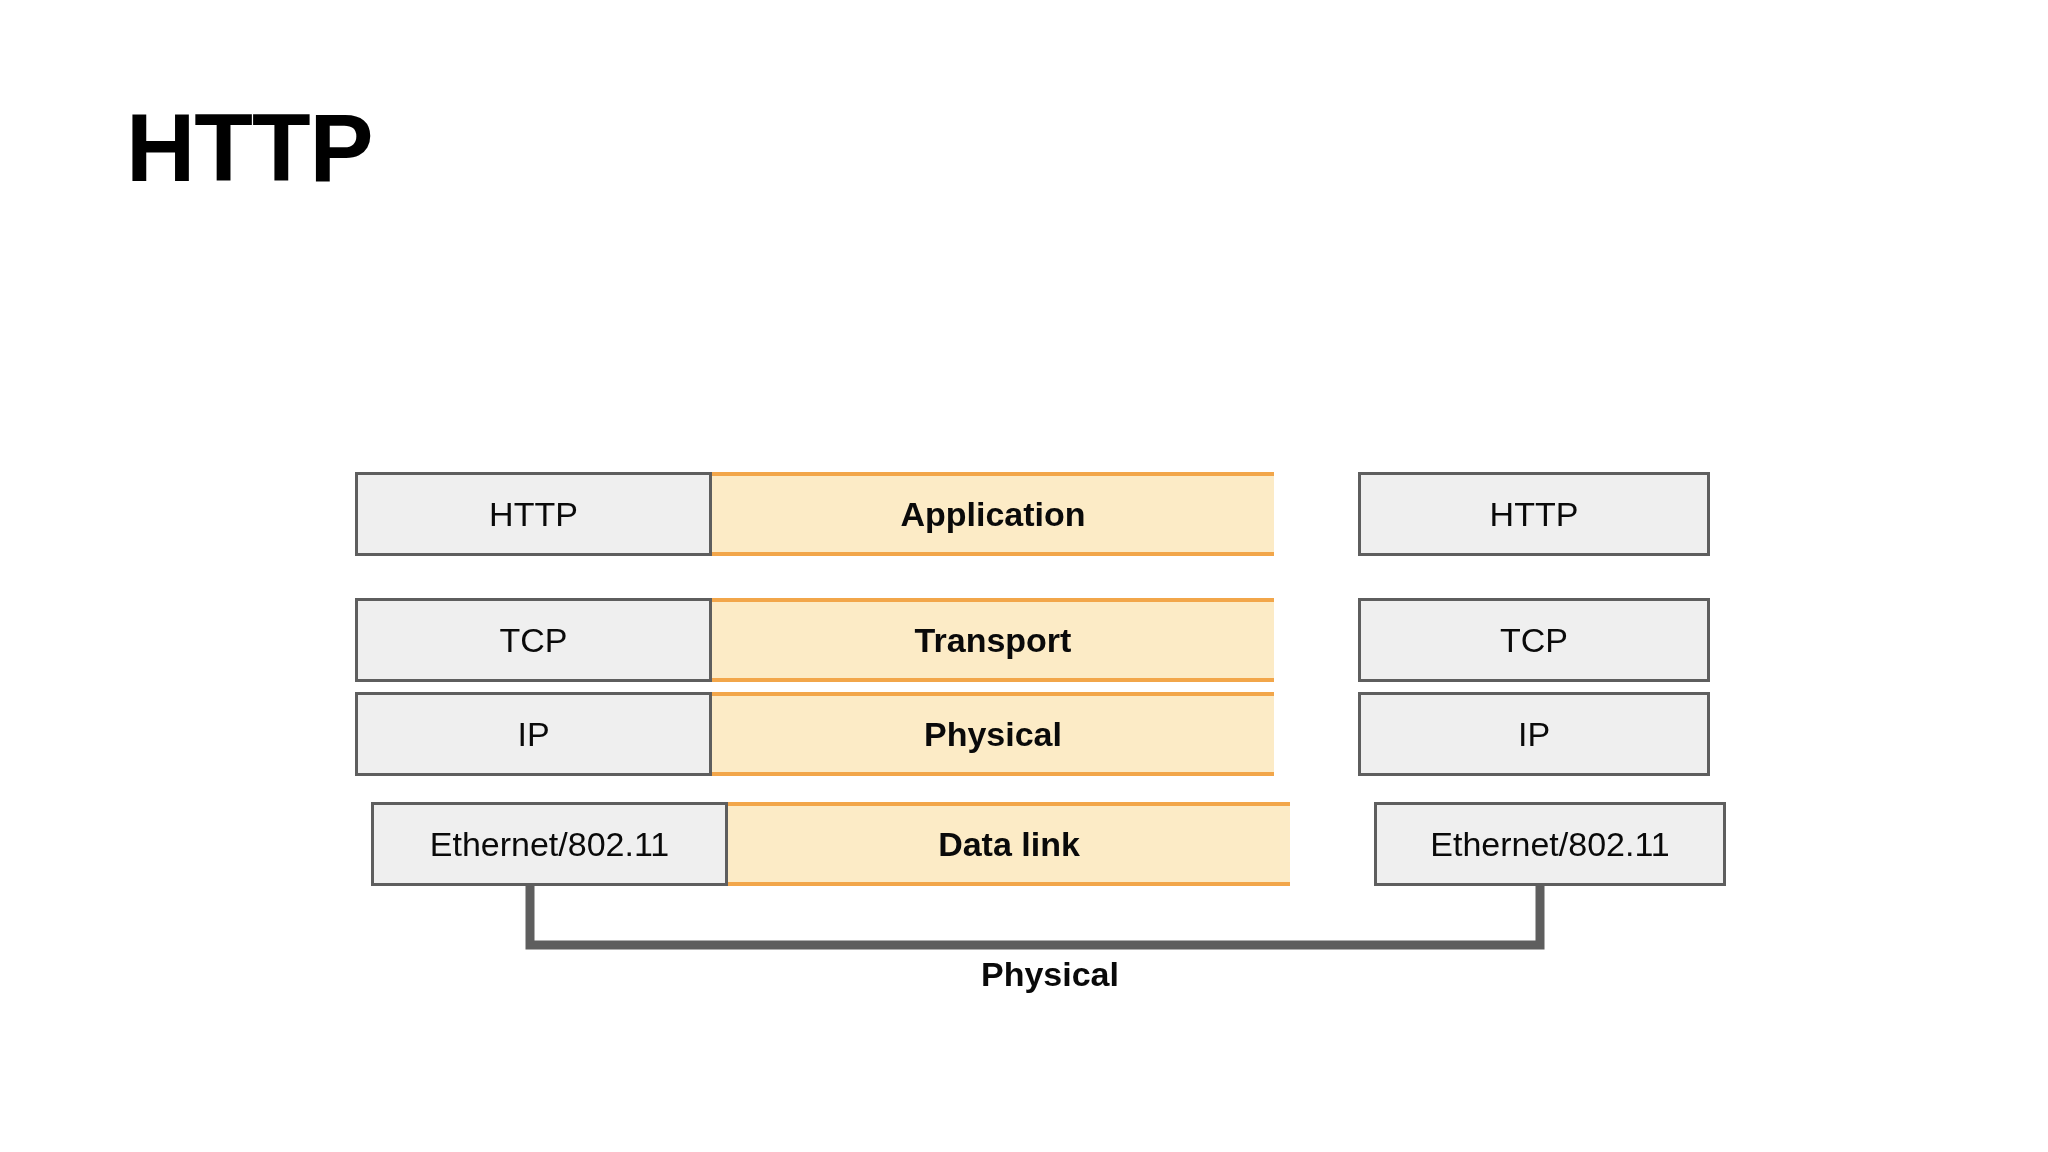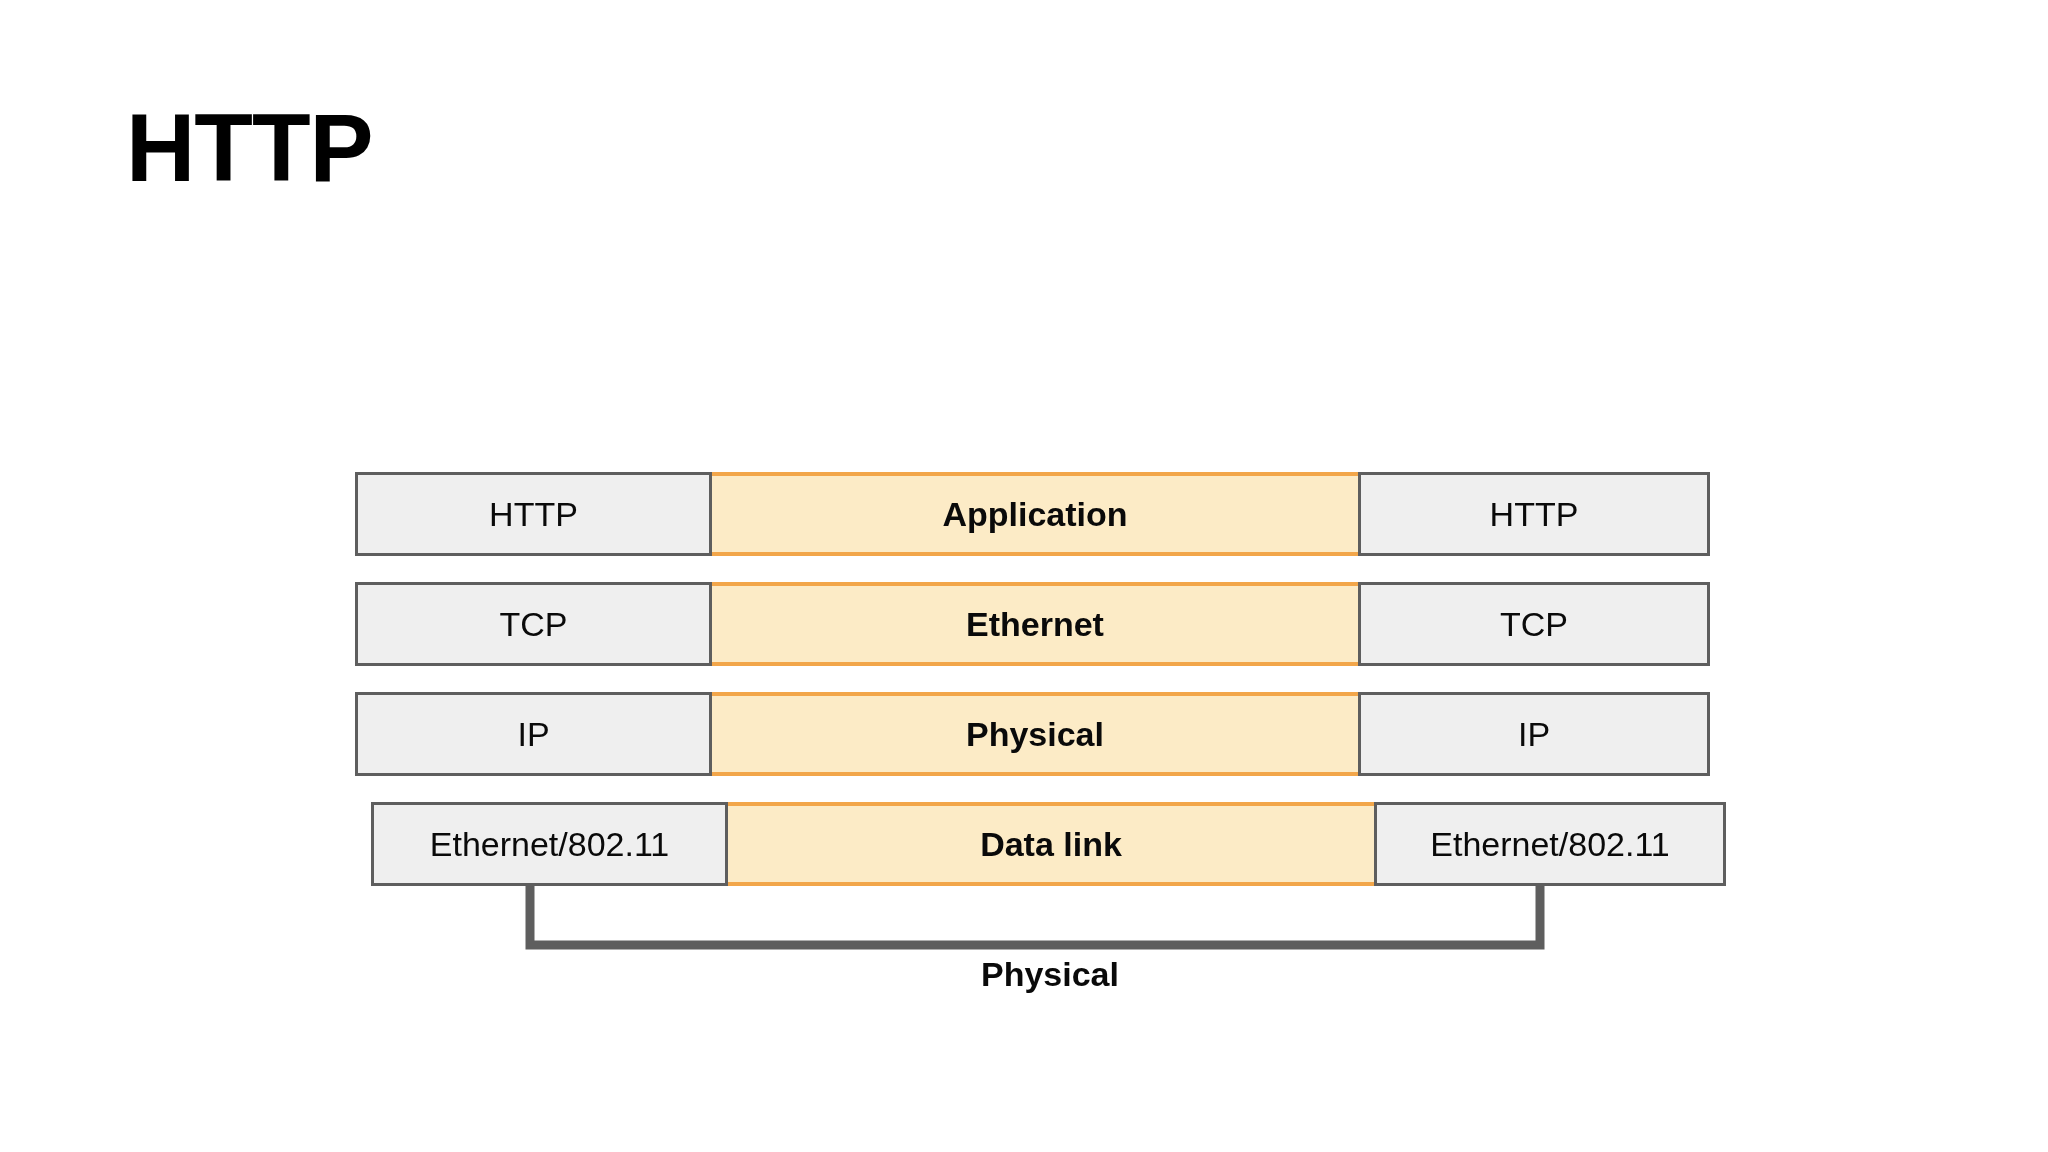--- a/index.html
+++ b/index.html
@@ -39,21 +39,21 @@
     height: 420px;
   }
 
   .layer-row {
     position: absolute;
     left: 0;
     width: 1355px;
     height: 84px;
   }
   .layer-row.r0 { top: 0px; }
-  .layer-row.r1 { top: 110px; }
+  .layer-row.r1 { top: 126px; }
   .layer-row.r2 { top: 220px; }
   .layer-row.r3 { top: 330px; margin-left: 16px; }
 
   
   .side-box {
     position: absolute;
     top: 0;
     height: 84px;
     box-sizing: border-box;
     background: #EFEFEF;
@@ -67,21 +67,21 @@
     white-space: nowrap;
   }
   .side-box.left  { left: 0px;   width: 357px; }
   .side-box.right { left: 1003px; width: 352px; }
 
   
   .mid-box {
     position: absolute;
     top: 0;
     left: 357px;
-    width: 646px;
+    width: 562px;
     height: 84px;
     box-sizing: border-box;
     background: #FCEBC6;
     border-top: 4px solid #F2A64A;
     border-bottom: 4px solid #F2A64A;
     display: flex;
     align-items: center;
     justify-content: center;
     font-size: 34px;
     font-weight: bold;
@@ -124,21 +124,21 @@
 <div class="stack-diagram">
 
   <div class="layer-row r0">
     <div class="side-box left">HTTP</div>
     <div class="mid-box">Application</div>
     <div class="side-box right">HTTP</div>
   </div>
 
   <div class="layer-row r1">
     <div class="side-box left">TCP</div>
-    <div class="mid-box">Ethernet</div>
+    <div class="mid-box">Transport</div>
     <div class="side-box right">TCP</div>
   </div>
 
   <div class="layer-row r2">
     <div class="side-box left">IP</div>
     <div class="mid-box">Physical</div>
     <div class="side-box right">IP</div>
   </div>
 
   <div class="layer-row r3">

